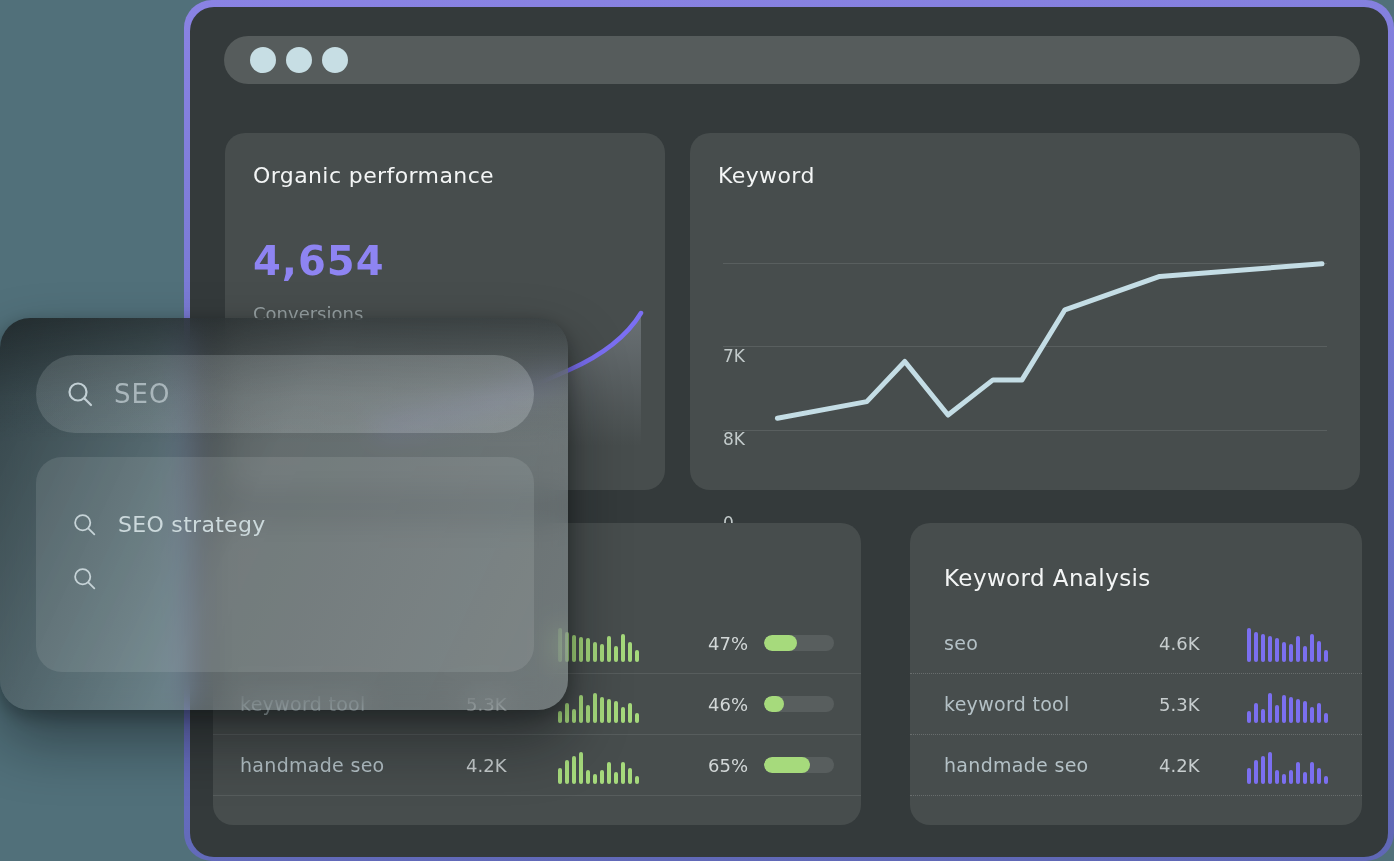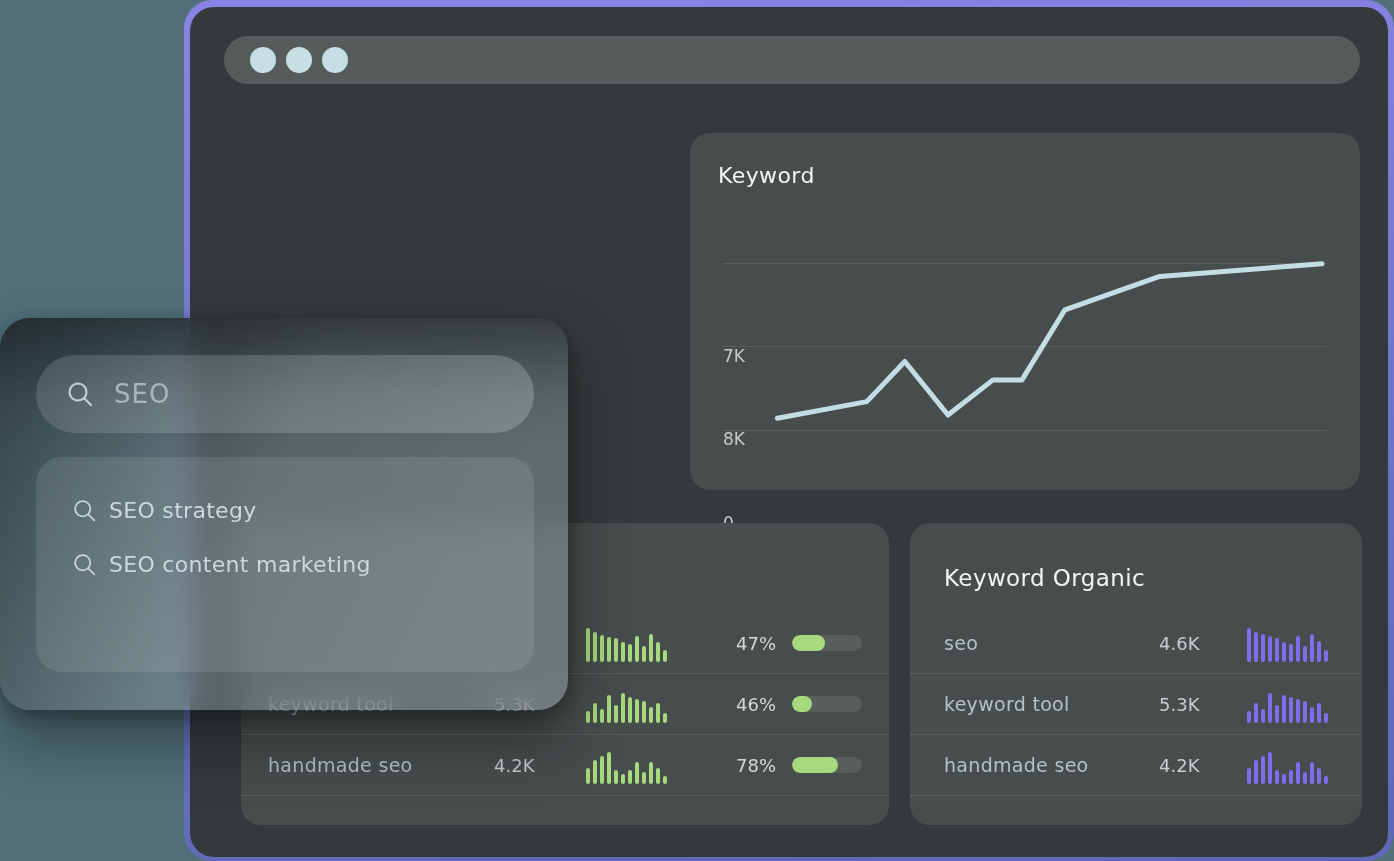--- a/index.html
+++ b/index.html
@@ -24,21 +24,21 @@
   .sub-label{position:absolute;left:28px;top:170px;font-size:18px;color:#98a2a4;}
   .mini-chart{position:absolute;left:150px;top:155px;}
 
   
   .card.traffic{left:500px;top:126px;width:670px;height:357px;}
   .gridline{position:absolute;left:33px;right:33px;height:1px;background:rgba(255,255,255,.10);}
   .tick{position:absolute;left:33px;font-size:17px;color:#c2caca;}
   .traffic-svg{position:absolute;left:0;top:0;}
 
   
-  .card.left-keywords{left:51px;top:516px;width:648px;height:302px;}
+  .card.left-keywords{left:23px;top:516px;width:648px;height:302px;}
   .card.keyword-analysis{left:720px;top:516px;width:452px;height:302px;}
   .ka-title{position:absolute;left:34px;top:42px;font-size:23px;letter-spacing:.4px;color:#f3f5f5;}
   .rows{position:absolute;left:0;top:90px;right:0;}
   .row{display:flex;align-items:center;height:61px;}
   .left-keywords .row{padding:0 27px;border-bottom:1px solid rgba(255,255,255,.09);}
   .keyword-analysis .row{padding:0 34px;border-bottom:1px dotted rgba(255,255,255,.18);}
   .kw{font-size:19px;color:#b4c1c6;letter-spacing:.3px;}
   .left-keywords .kw{flex:0 0 226px;}
   .keyword-analysis .kw{flex:0 0 215px;}
   .val{font-size:18px;color:#c7cdce;}
@@ -58,38 +58,53 @@
     background:linear-gradient(180deg,rgba(22,27,28,.55) 0%,rgba(22,27,28,.10) 20%,rgba(0,0,0,0) 32%),
                linear-gradient(115deg,rgba(30,36,38,.62) 0%,rgba(136,148,151,.45) 45%,rgba(158,168,171,.48) 100%);
     -webkit-backdrop-filter:blur(14px);backdrop-filter:blur(14px);
     box-shadow:0 30px 60px rgba(8,12,13,.45),0 6px 18px rgba(8,12,13,.30);}
   .search-pill{position:absolute;left:36px;top:37px;width:498px;height:78px;border-radius:39px;
     background:linear-gradient(100deg,rgba(208,218,220,.16),rgba(224,232,234,.24));
     display:flex;align-items:center;padding:0 30px;gap:20px;}
   .search-pill .query{font-size:26px;letter-spacing:1px;color:#a9b6bb;}
   .suggest-panel{position:absolute;left:36px;top:139px;width:498px;height:215px;border-radius:26px;
     background:rgba(213,222,224,.13);padding:26px 0 0 36px;}
-  .suggest-item{display:flex;align-items:center;gap:12px;height:54px;}
+  .suggest-item{display:flex;align-items:flex-end;gap:21px;height:54px;}
   .suggest-item .label{font-size:22px;letter-spacing:.3px;color:#ccd9dc;}
   .micon{flex:0 0 auto;display:block;}
 </style>
 </head>
 <body>
 
 <div class="page">
 
   <div class="window-outer">
     <div class="window">
 
       <div class="addressbar">
         <span class="dot"></span>
         <span class="dot"></span>
         <span class="dot"></span>
       </div>
 
+      <div class="card organic">
+        <div class="card-title">Organic performance</div>
+        <div class="big-number">4,654</div>
+        <div class="sub-label">Conversions</div>
+        <svg class="mini-chart" width="290" height="202" viewBox="0 0 290 202">
+          <defs>
+            <linearGradient id="areaFade" x1="0" y1="0" x2="0" y2="1">
+              <stop offset="0" stop-color="#bcc5d2" stop-opacity="0.30"></stop>
+              <stop offset="0.75" stop-color="#bcc5d2" stop-opacity="0"></stop>
+            </linearGradient>
+          </defs>
+          <path d="M0,140 C60,132 120,115 194,82 C230,66 252,48 266,25 L266,202 L0,202 Z" fill="url(#areaFade)"></path>
+          <path d="M0,140 C60,132 120,115 194,82 C230,66 252,48 266,25" fill="none" stroke="#7b6ff2" stroke-width="4.5" stroke-linecap="round"></path>
+        </svg>
+      </div>
 
       <div class="card traffic">
         <div class="card-title">Keyword</div>
         <div class="tick" style="top:233px">7K</div>
         <div class="tick" style="top:316px">8K</div>
         <div class="tick" style="top:400px">0</div>
         <div class="gridline" style="top:130px"></div>
         <div class="gridline" style="top:213px"></div>
         <div class="gridline" style="top:297px"></div>
         <svg class="traffic-svg" width="670" height="357" viewBox="0 0 670 357">
@@ -154,30 +169,30 @@
                 <span style="height: 32px;"></span>
                 <span style="height: 14px;"></span>
                 <span style="height: 10px;"></span>
                 <span style="height: 14px;"></span>
                 <span style="height: 22px;"></span>
                 <span style="height: 12px;"></span>
                 <span style="height: 22px;"></span>
                 <span style="height: 16px;"></span>
                 <span style="height: 8px;"></span>
               </span>
-            <span class="pct">78%</span>
+            <span class="pct">65%</span>
             <span class="progress">
                 <i style="width: 65%;"></i>
               </span>
           </div>
         </div>
       </div>
 
       <div class="card keyword-analysis">
-        <div class="ka-title">Keyword Organic</div>
+        <div class="ka-title">Keyword Analysis</div>
         <div class="rows">
           <div class="row">
             <span class="kw">seo</span>
             <span class="val">4.6K</span>
             <span class="spark purple">
                 <span style="height: 34px;"></span>
                 <span style="height: 30px;"></span>
                 <span style="height: 28px;"></span>
                 <span style="height: 26px;"></span>
                 <span style="height: 24px;"></span>
@@ -246,18 +261,17 @@
           <circle cx="12" cy="12" r="8.5" fill="none" stroke="#c6d3d7" stroke-width="2"></circle>
           <line x1="18.5" y1="18.5" x2="25" y2="25" stroke="#c6d3d7" stroke-width="2" stroke-linecap="round"></line>
         </svg>
         <span class="label">SEO strategy</span>
       </div>
       <div class="suggest-item">
         <svg class="micon" width="25" height="25" viewBox="0 0 28 28">
           <circle cx="12" cy="12" r="8.5" fill="none" stroke="#c6d3d7" stroke-width="2"></circle>
           <line x1="18.5" y1="18.5" x2="25" y2="25" stroke="#c6d3d7" stroke-width="2" stroke-linecap="round"></line>
         </svg>
-        <span class="label">SEO content marketing</span>
       </div>
     </div>
   </div>
 
 </div>
 
 </body></html>

